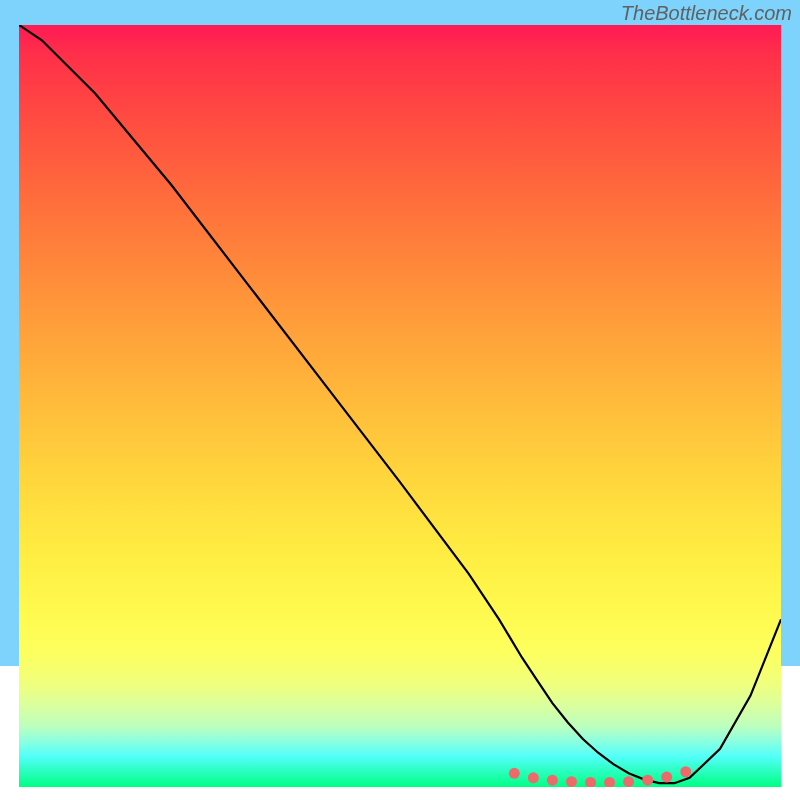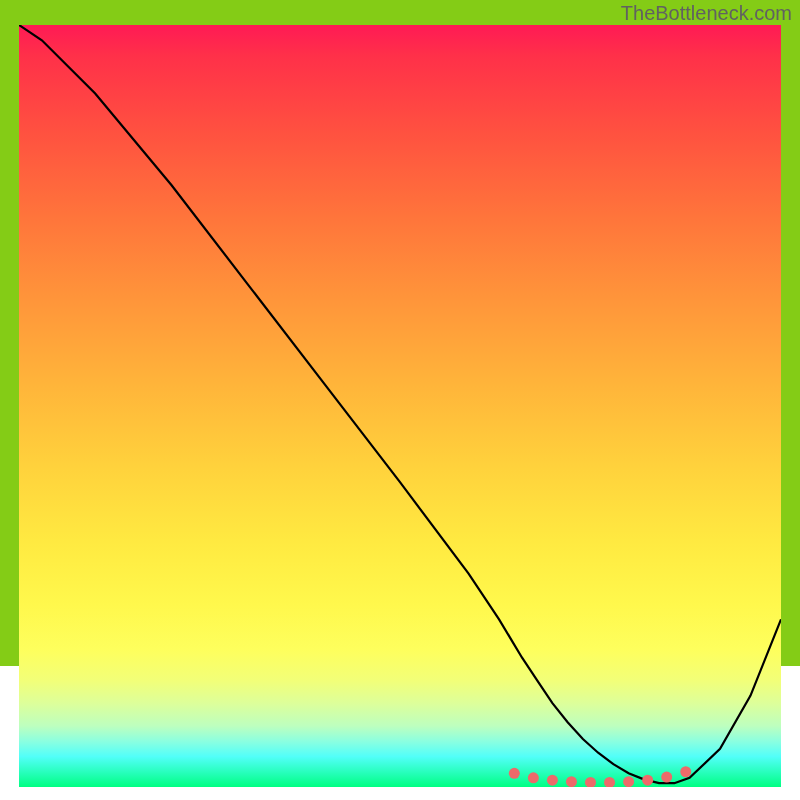--- a/index.html
+++ b/index.html
@@ -7,21 +7,22 @@
     width: 800px;
     height: 800px;
     overflow: hidden;
     font-family: Arial, sans-serif;
     background: #fff;
   }
   .chart-container {
     position: relative;
     width: 800px;
     height: 666px;
-    background: #84cc16;
+    background: #7dd3fc;
+    font-style: italic;
   }
   .watermark {
     position: absolute;
     top: 2px;
     right: 8px;
     font-size: 20px;
     color: #616161;
     font-weight: 500;
     z-index: 10;
   }

